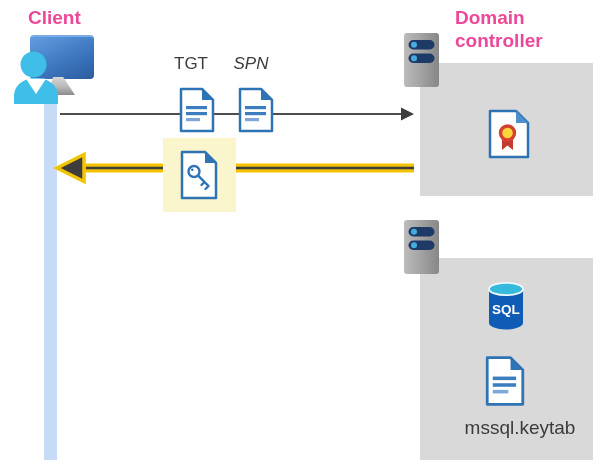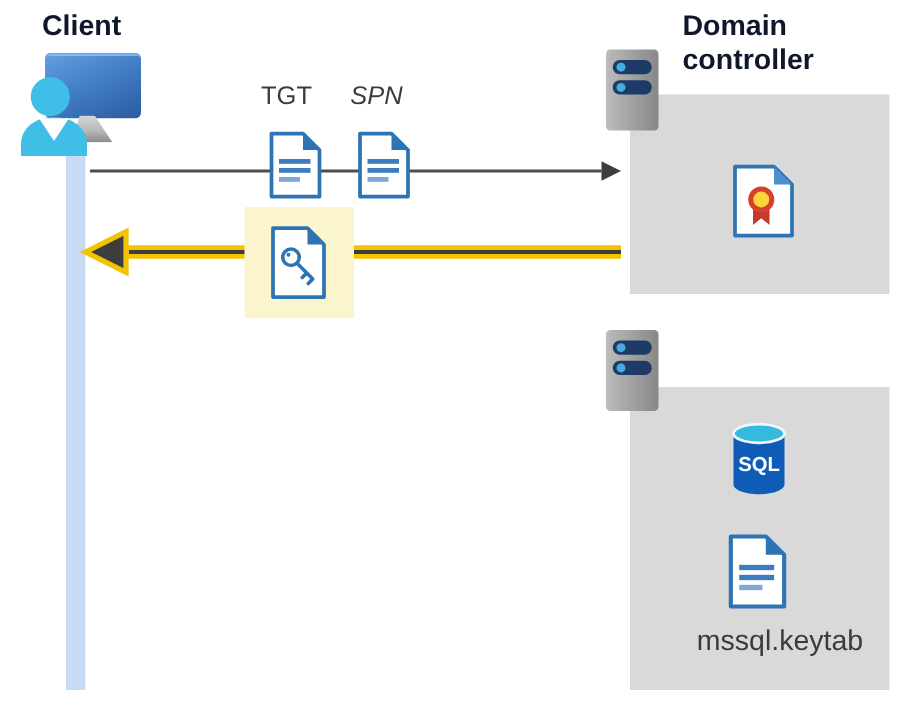--- a/index.html
+++ b/index.html
@@ -1,21 +1,21 @@
 <!DOCTYPE html>
 <html><head>
 <meta charset="utf-8">
 <style>
   html,body{margin:0;padding:0;background:#fff;}
   .stage{
     position:relative;width:600px;height:468px;background:#fff;
     font-family:"Liberation Sans",sans-serif;overflow:hidden;
   }
   .abs{position:absolute;}
-  .title{font-weight:bold;font-size:19px;line-height:23px;color:#0f172a;}
+  .title{font-weight:bold;font-size:19px;line-height:23px;color:#ec4899;}
   .small-label{font-size:17px;color:#3c3c3c;text-align:center;}
   .gray-box{background:#d9d9d9;position:absolute;z-index:0;}
   .lifeline{position:absolute;left:44px;top:94px;width:13px;height:366px;background:#c7dbf7;z-index:0;}
   .monitor{
     position:absolute;left:30px;top:35px;width:64px;height:42px;border-radius:4px;
     background:linear-gradient(155deg,#649de0 0%,#3d78c0 55%,#2b5b9f 100%);
     border-top:2px solid #79ace4;z-index:1;
   }
   .stand{
     position:absolute;left:48px;top:77px;width:27px;height:18px;

